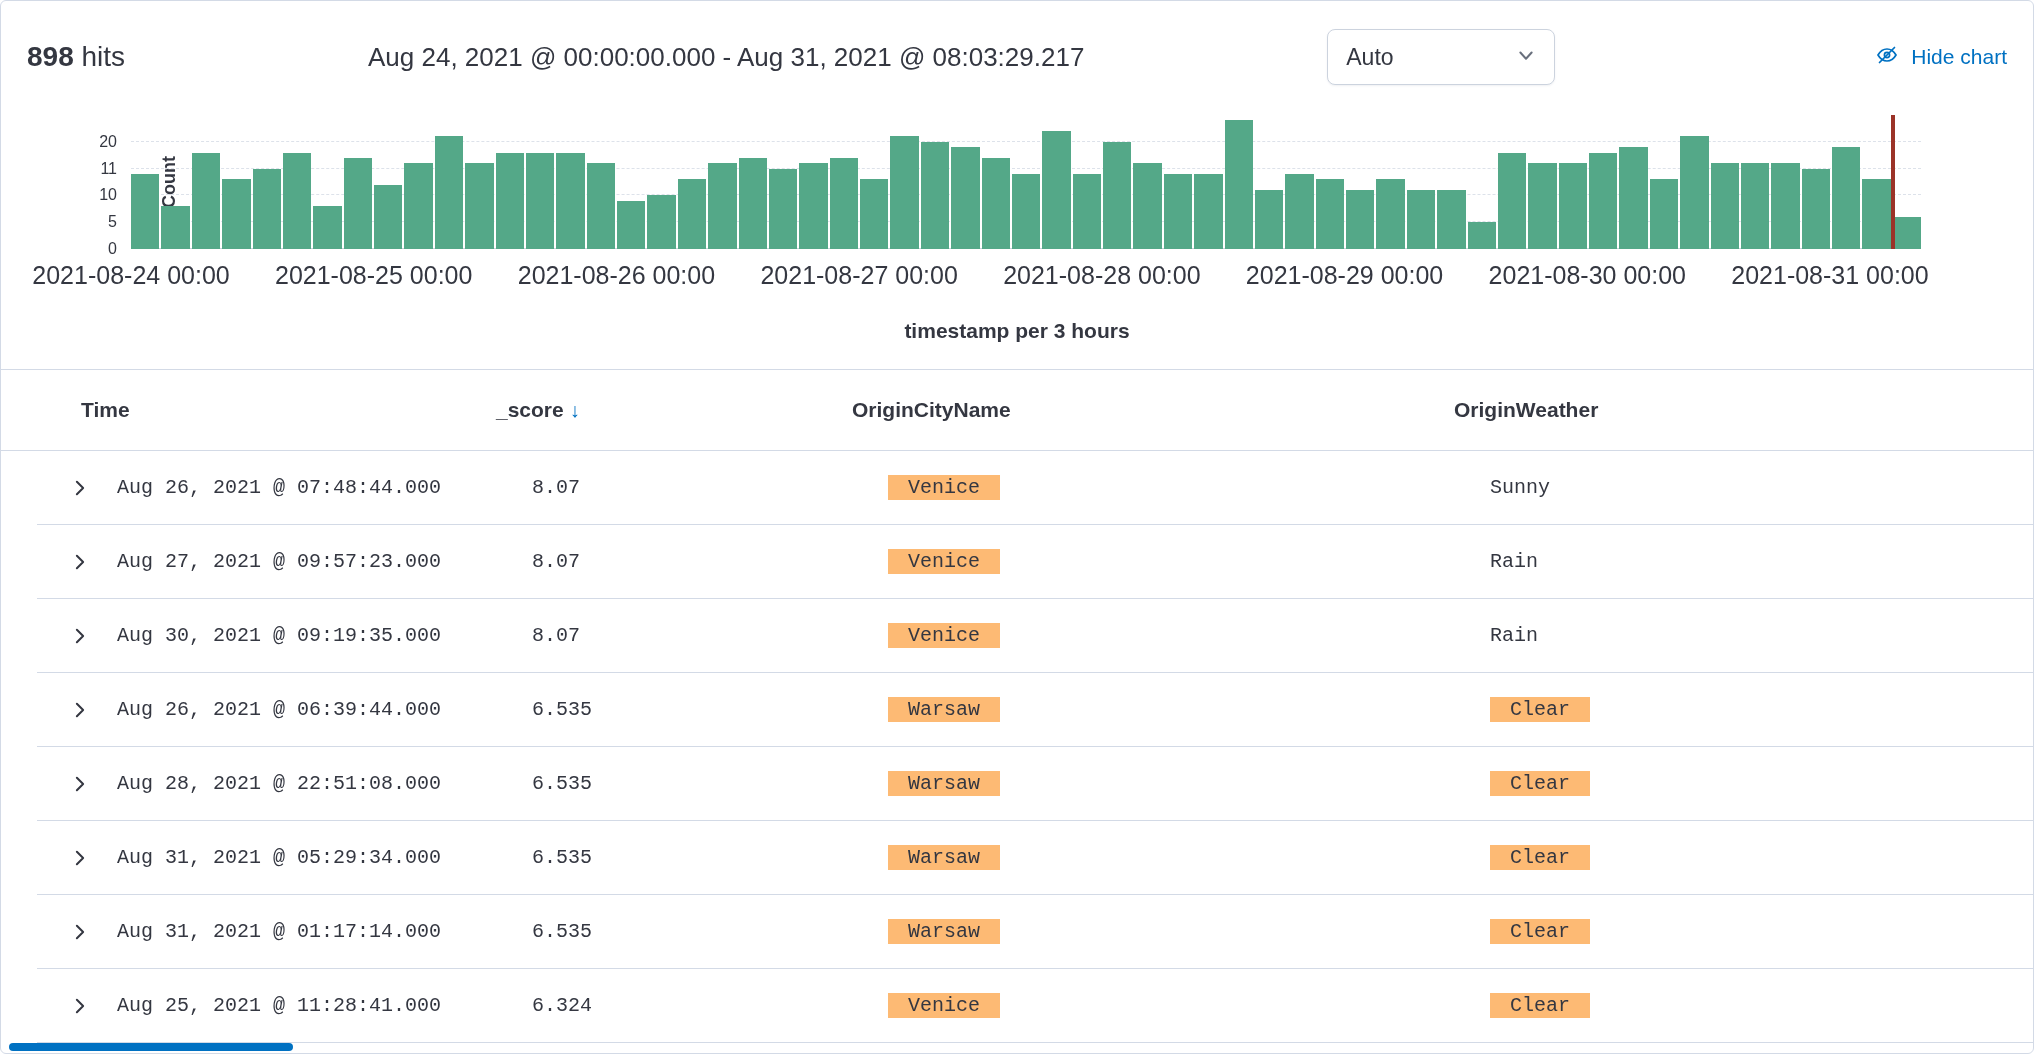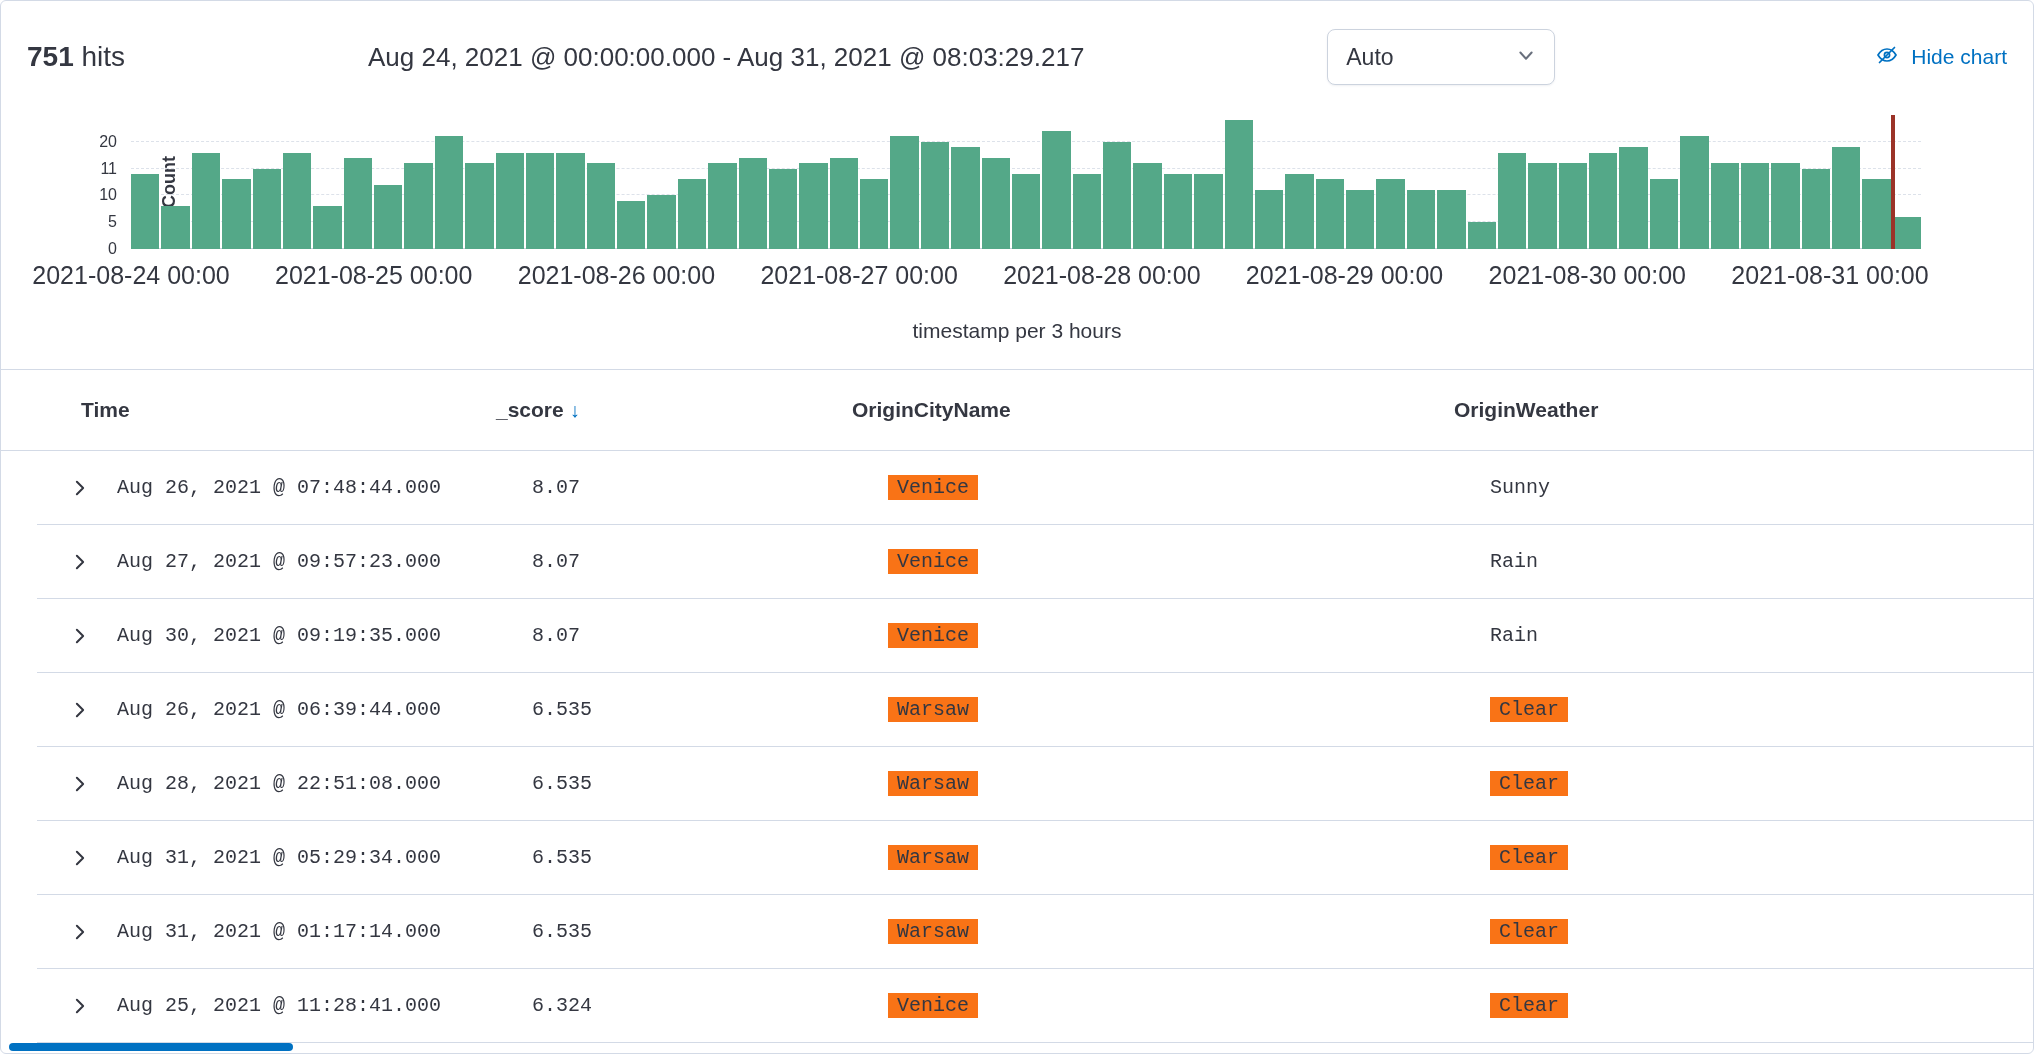--- a/index.html
+++ b/index.html
@@ -66,21 +66,21 @@
     position:absolute; left:0; right:0; top:0; bottom:0;
     display:flex; align-items:flex-end; gap:2px;
   }
   .bar { flex:1 1 0; min-width:0; }
   .time-marker { position:absolute; top:0; bottom:0; width:4px; }
   .xticks { position:relative; margin:12px 112px 0 130px; height:26px; }
   .xtick {
     position:absolute; transform:translateX(-50%);
     font-size:25px; color:#343741; white-space:nowrap;
   }
-  .chart-title { text-align:center; font-weight:400; font-size:21px; margin-top:32px; }
+  .chart-title { text-align:center; font-weight:700; font-size:21px; margin-top:32px; }
 
   
   .doc-table { margin-top:26px; }
   .thead, .trow {
     display:grid;
     grid-template-columns:80px 415px 356px 602px 1fr;
     align-items:center;
   }
   .thead {
     height:82px;
@@ -97,38 +97,38 @@
     font-size:20px;
     margin-left:36px;
   }
   .cell { padding-right:10px; white-space:nowrap; }
   .expand-cell { padding-left:24px; }
   .expand-btn {
     width:38px; height:38px;
     border:none; background:none; cursor:pointer;
     display:flex; align-items:center; justify-content:center;
   }
-  .hl { background:#f97316; padding:1px 9px; }
+  .hl { background:#fdba74; padding:1px 20px; }
 
   
   .h-scroll-thumb {
     position:absolute; left:8px; bottom:2px;
     width:284px; height:8px;
     background:#0071c2; border-radius:4px;
     cursor:grab;
   }
 </style>
 </head>
 <body>
 
 <div class="panel">
 
   <div class="topbar">
     <div class="hits">
-      <span class="num">751</span>
+      <span class="num">898</span>
       <span>hits</span>
     </div>
     <div class="time-range">Aug 24, 2021 @ 00:00:00.000 - Aug 31, 2021 @ 08:03:29.217</div>
     <div class="interval-select">
       <span>Auto</span>
       <span>
         <svg width="20" height="20" viewBox="0 0 16 16">
             <path d="M3.5 6l4.5 5 4.5-5" fill="none" stroke="#69707d" stroke-width="1.6" stroke-linecap="round" stroke-linejoin="round"></path>
           </svg>
       </span>

